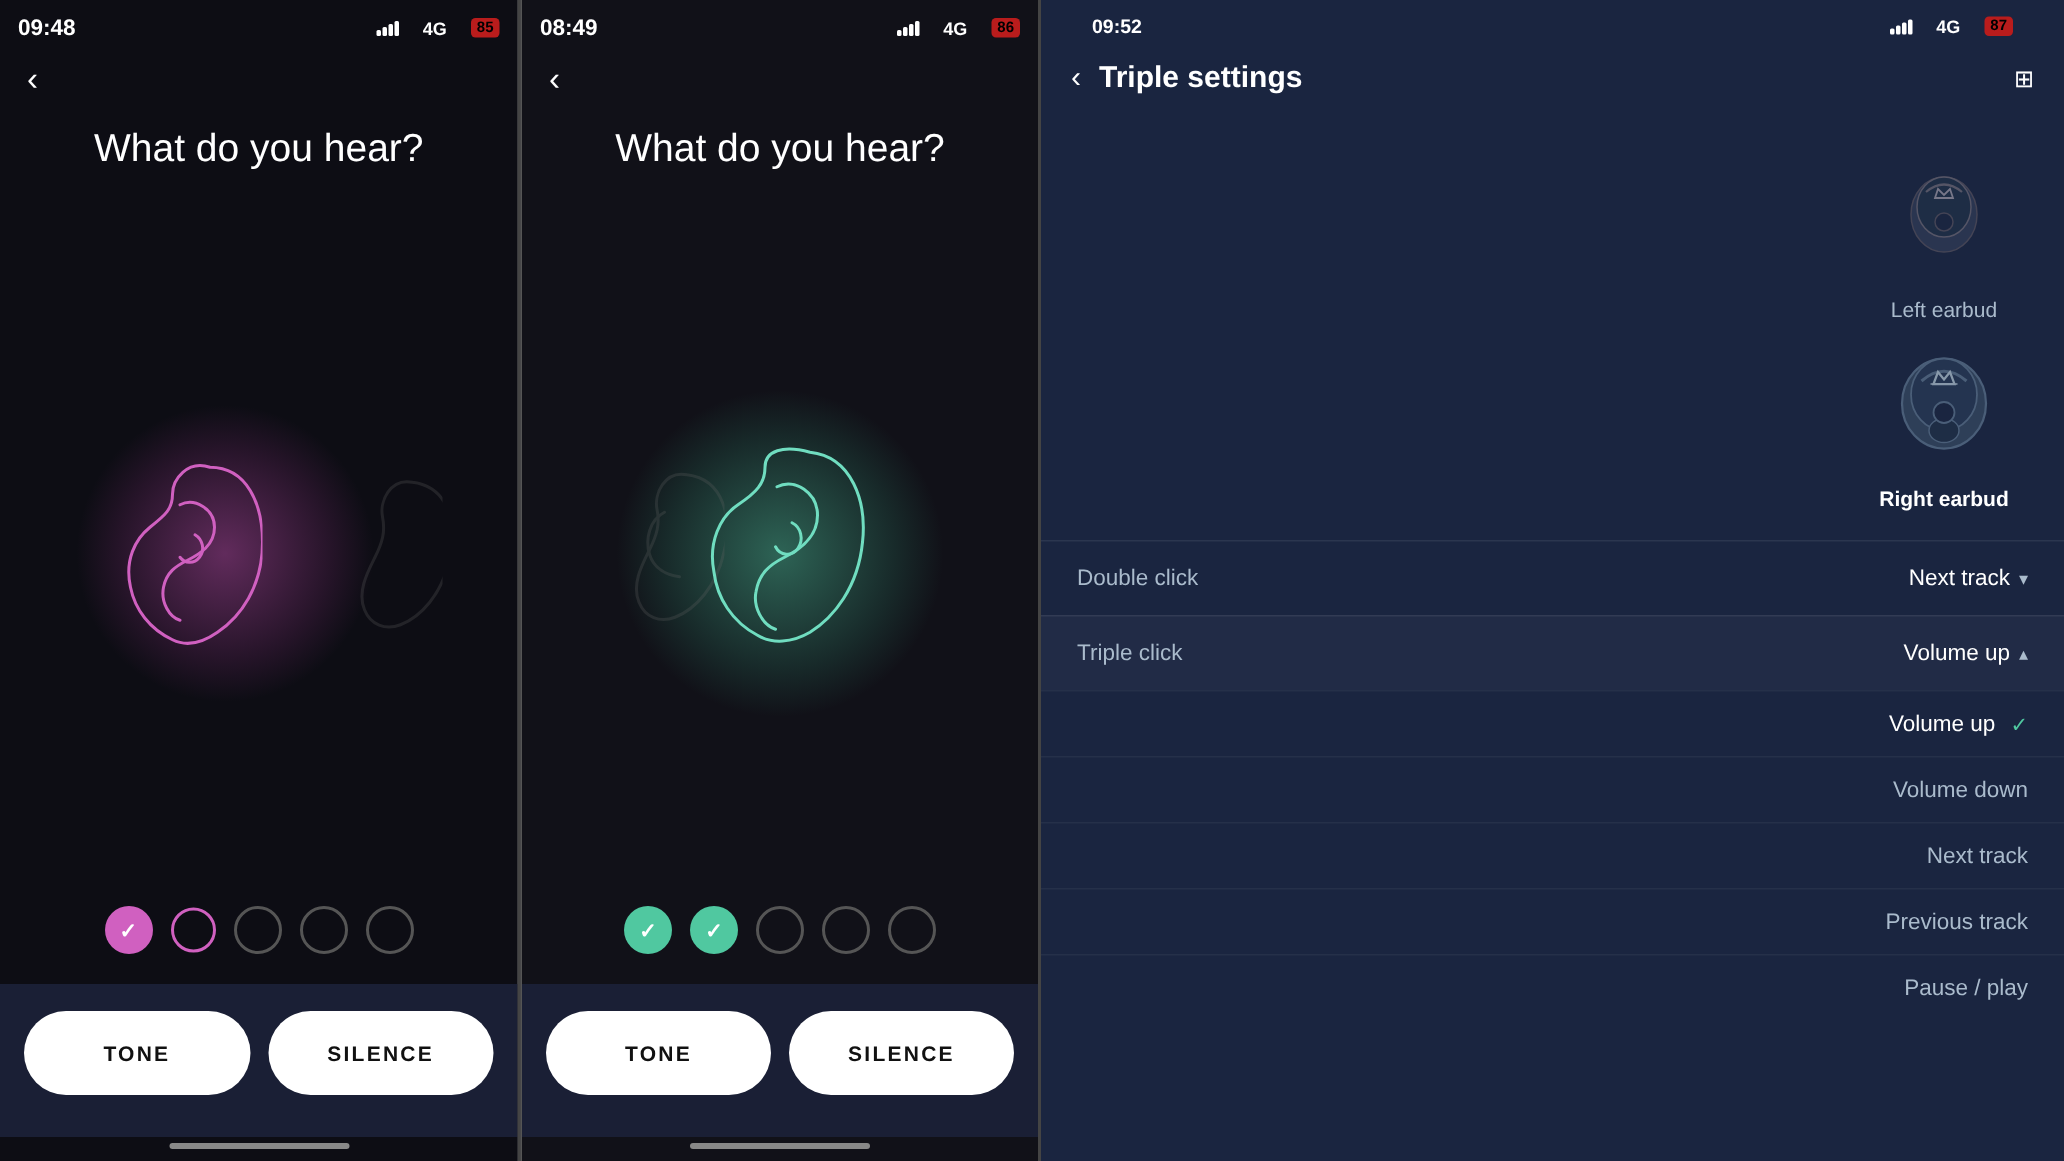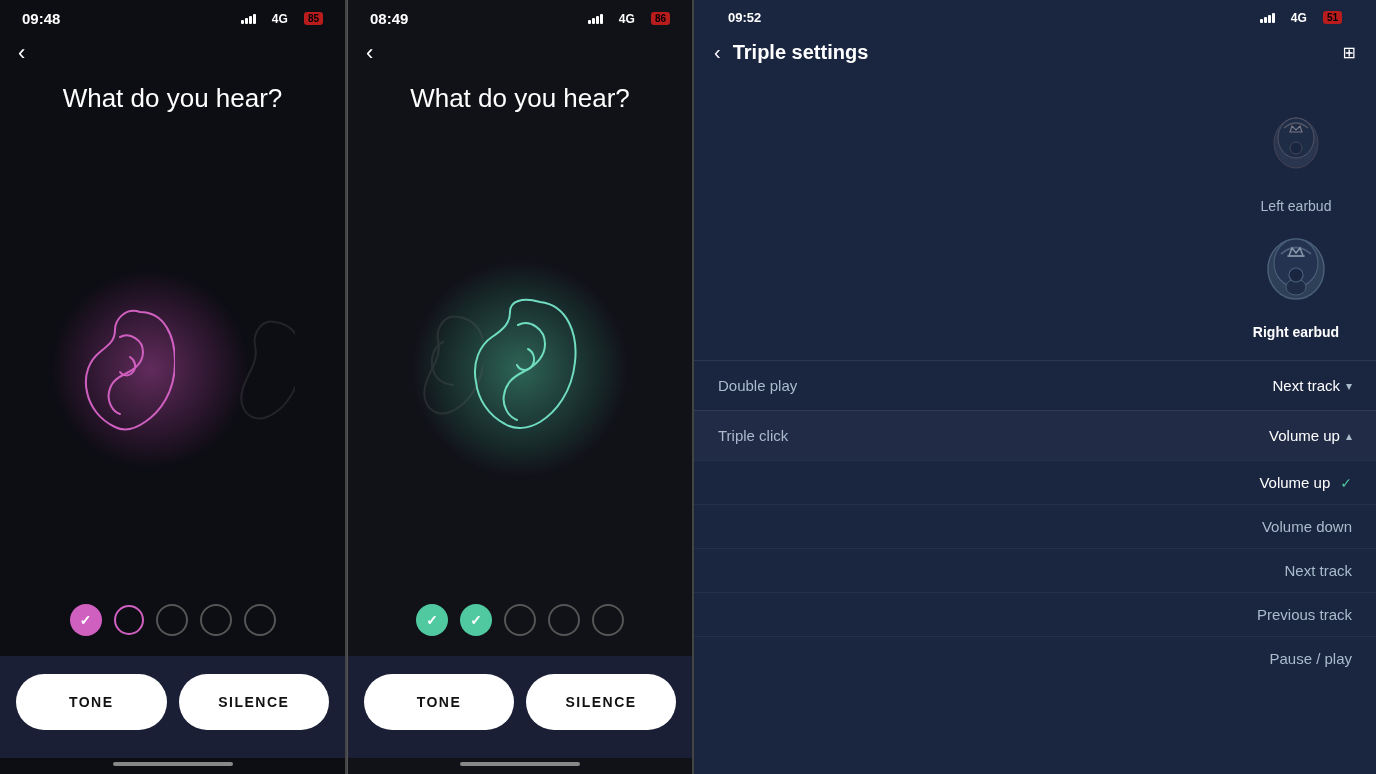--- a/index.html
+++ b/index.html
@@ -24,21 +24,21 @@
     }
 
     .phone-panel-1 { background: #0d0d14; }
     .phone-panel-2 { background: #111118; border-left: 1px solid #555; }
 
     
     .status-bar {
       display: flex;
       justify-content: space-between;
       align-items: center;
-      padding: 10px 22px 6px;
+      padding: 10px 12px 6px;
       color: white;
       font-size: 13px;
       font-weight: 600;
       position: relative;
       z-index: 10;
     }
     .status-bar .time { font-weight: 700; font-size: 15px; }
     .status-right {
       display: flex;
       align-items: center;
@@ -476,21 +476,21 @@
   <div class="settings-status-bar">
     <span class="time">09:52</span>
     <div class="status-right">
       <div class="signal-bars">
         <span style="height:4px;background:white;width:3px;border-radius:1px;display:inline-block;"></span>
         <span style="height:6px;background:white;width:3px;border-radius:1px;display:inline-block;"></span>
         <span style="height:8px;background:white;width:3px;border-radius:1px;display:inline-block;"></span>
         <span style="height:10px;background:white;width:3px;border-radius:1px;display:inline-block;"></span>
       </div>
       <span style="color:white;font-size:12px;">4G</span>
-      <span class="battery-pill">51</span>
+      <span class="battery-pill">87</span>
     </div>
   </div>
 
   <div class="settings-header">
     <span class="settings-back">‹</span>
     <span class="settings-title">Triple settings</span>
     <span class="grid-icon">⊞</span>
   </div>
 
   <div class="earbud-row">
@@ -522,21 +522,21 @@
           <path d="M38,37 L41,29 L45,34 L49,29 L52,37 Z" fill="none" stroke="#8899aa" stroke-width="1.5"></path>
           <line x1="36" y1="37" x2="54" y2="37" stroke="#8899aa" stroke-width="1"></line>
           <circle cx="45" cy="56" r="7" fill="#1a2540" stroke="#4a5e78" stroke-width="1.2"></circle>
         </svg>
       </div>
       <span class="earbud-label-active">Right earbud</span>
     </div>
   </div>
 
   <div class="settings-row">
-    <span class="settings-row-label">Double play</span>
+    <span class="settings-row-label">Double click</span>
     <span class="settings-row-value">
       <span>Next track</span>
       <span class="chevron">▾</span>
     </span>
   </div>
 
   <div class="settings-row" style="background: rgba(255,255,255,0.03);">
     <span class="settings-row-label">Triple click</span>
     <span class="settings-row-value">
       <span>Volume up</span>

